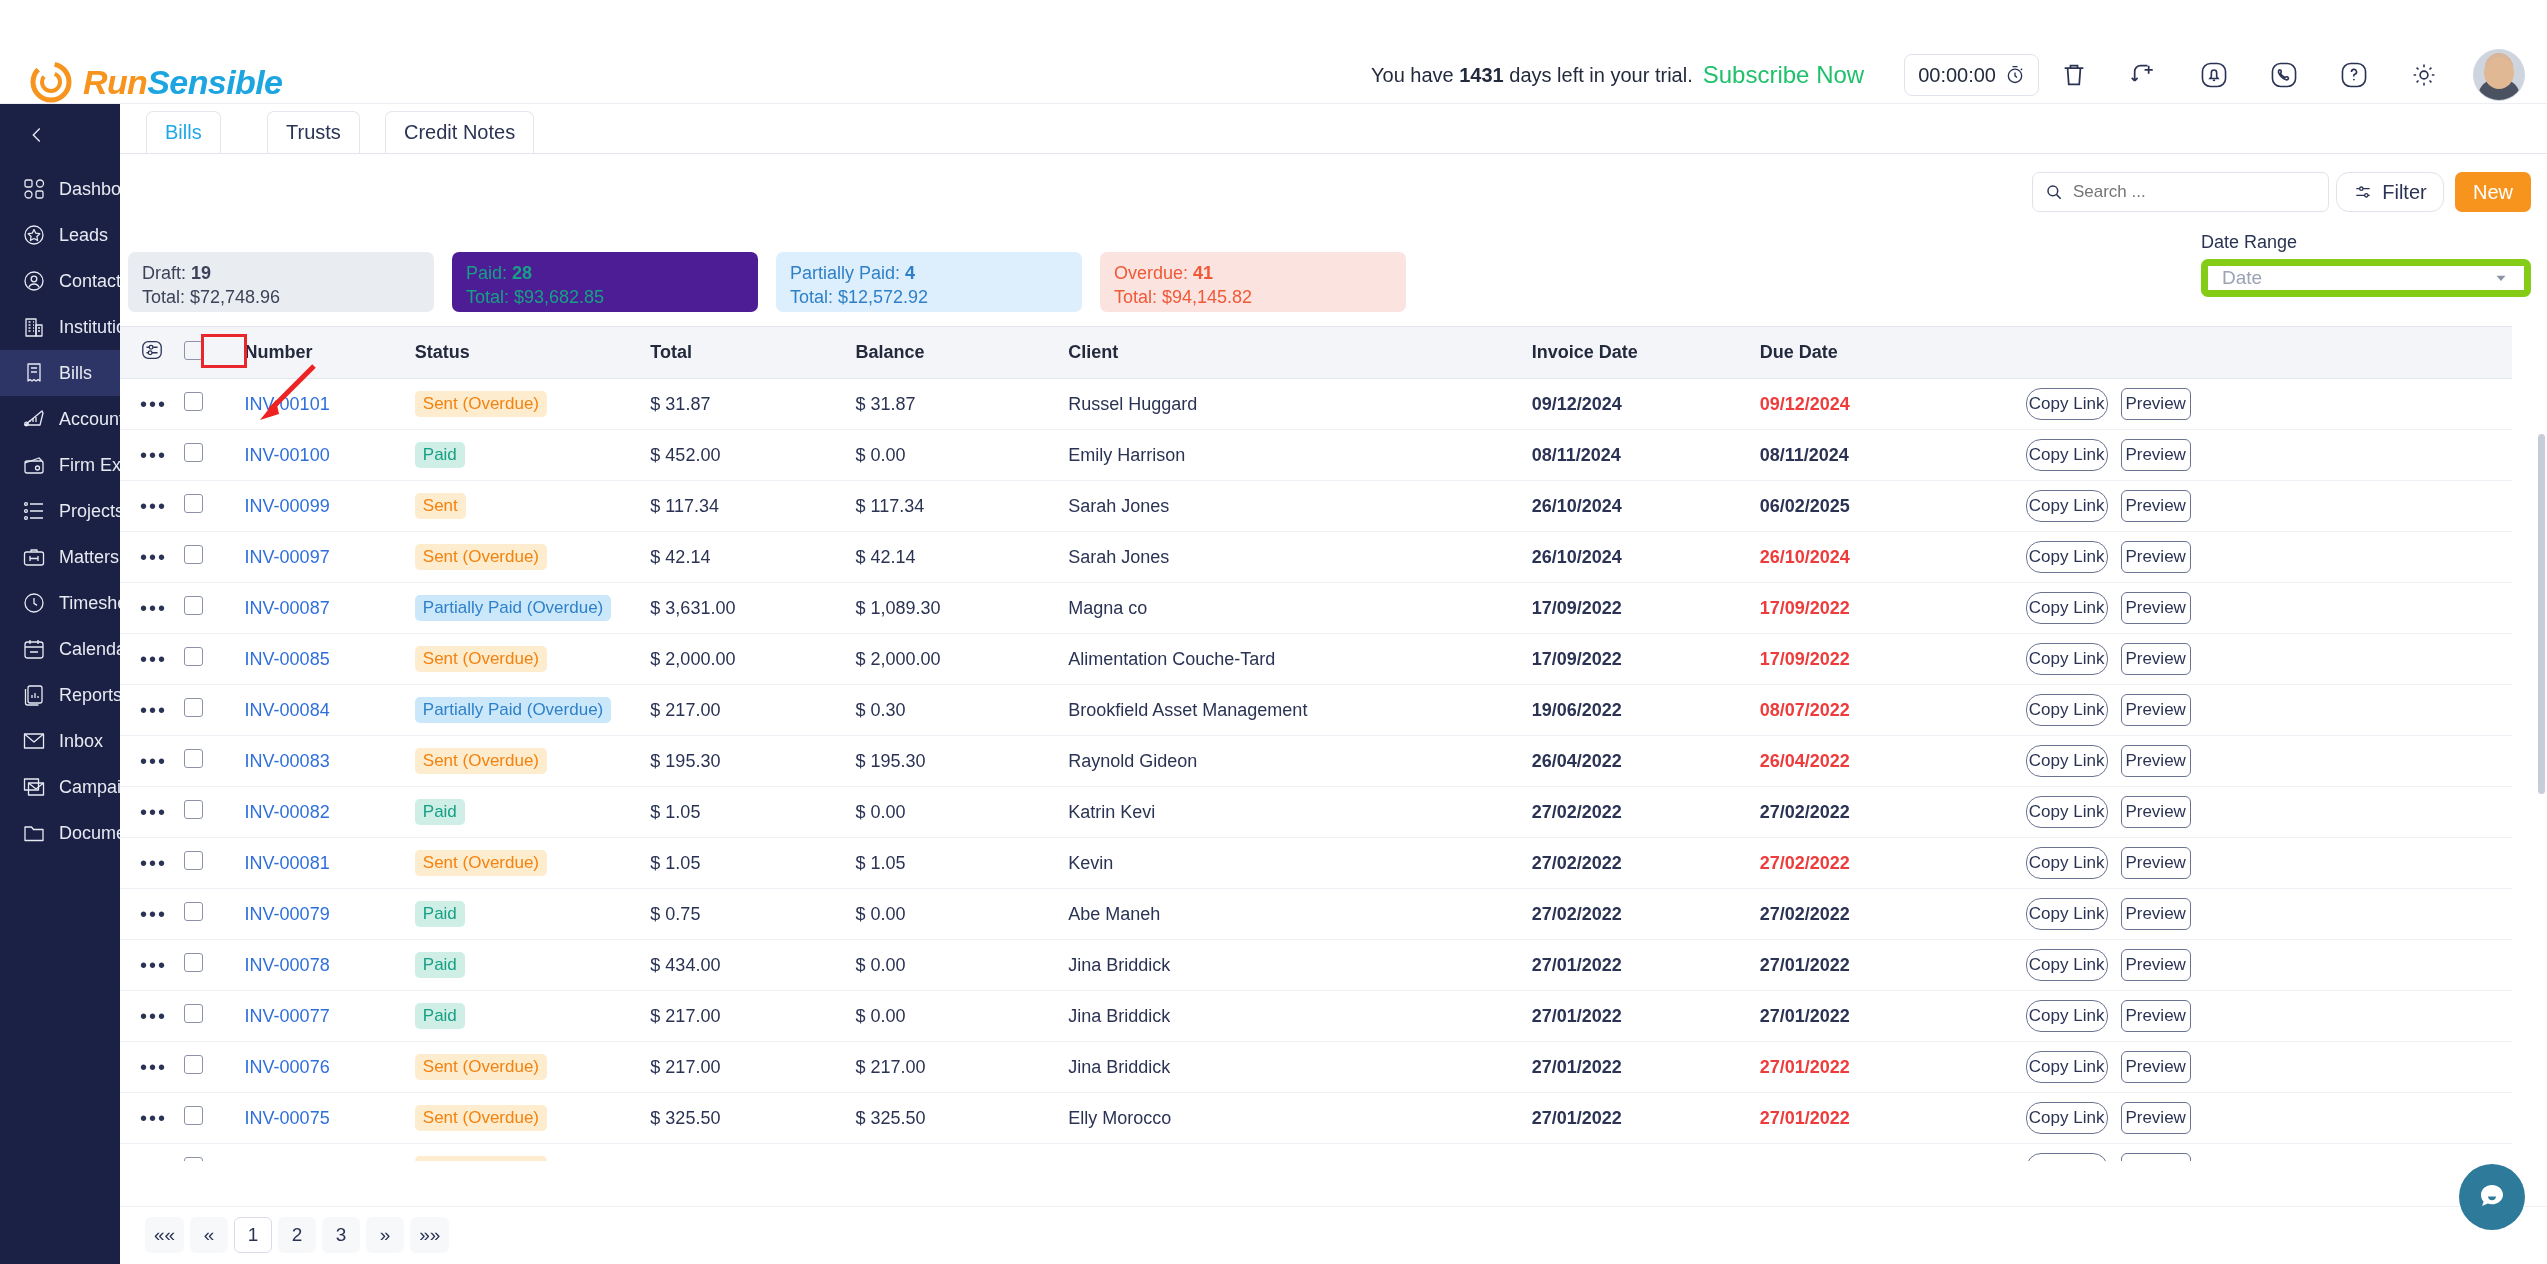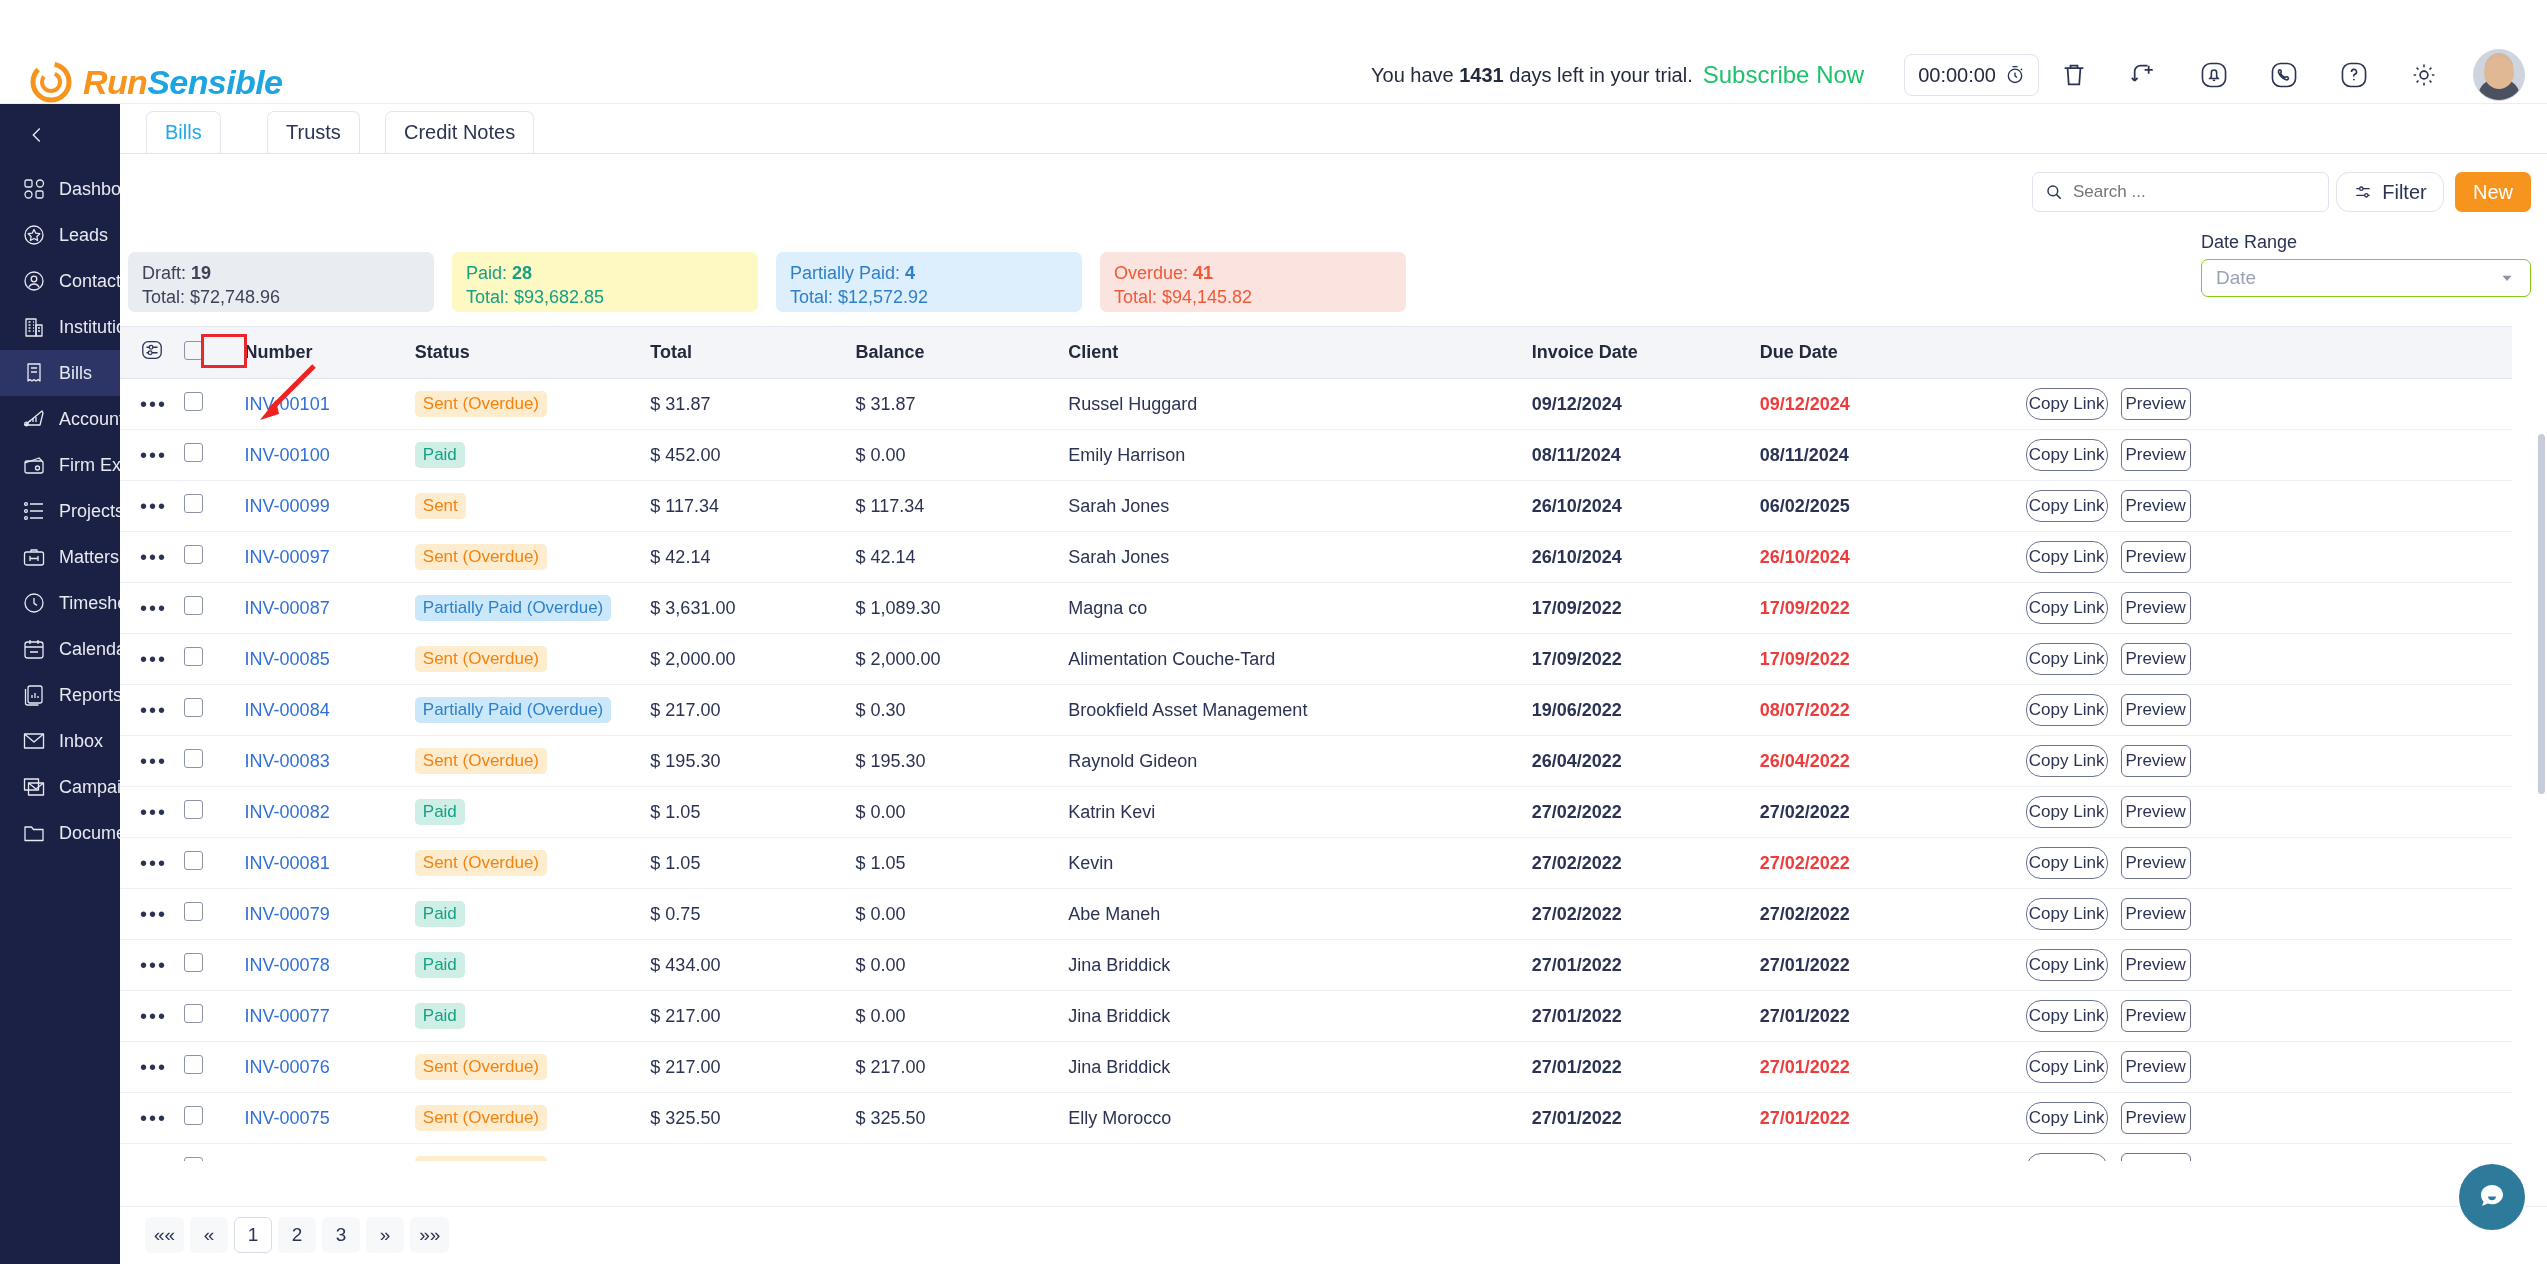--- a/index.html
+++ b/index.html
@@ -98,28 +98,28 @@
     background: #f7941e; border-radius: 7px; color: #fff; font-size: 20px;
     display: flex; align-items: center; justify-content: center;
   }
 
   
   .stats { position: absolute; left: 8px; top: 148px; display: flex; gap: 18px; }
   .stat { width: 306px; height: 60px; border-radius: 7px; padding: 9px 14px; font-size: 18px; line-height: 24px; }
   .stat .ln2 { }
   .st-draft   { background: #e9ecf1; color: #3c4358; }
   .st-sent    { background: #fdf3d9; color: #f08c22; }
-  .st-paid    { background: #fef9c3; color: #16a085; }
+  .st-paid    { background: #4c1d95; color: #16a085; }
   .st-partial { background: #ddeffc; color: #2f80c8; }
   .st-overdue { background: #fbe3e0; color: #ef5937; }
 
   .daterange { position: absolute; right: 16px; top: 128px; width: 330px; }
   .dr-label { font-size: 18px; color: #2b3354; margin-bottom: 6px; }
   .dr-select {
-    height: 38px; border: 1px solid #84cc16; border-radius: 7px;
+    height: 38px; border: 7px solid #84cc16; border-radius: 7px;
     display: flex; align-items: center; justify-content: space-between;
     padding: 0 14px; font-size: 19px; color: #9aa2b4;
   }
 
   
   .tablewrap { position: absolute; left: 0; top: 222px; width: 2427px; height: 835px; overflow: hidden; }
   table { width: 2392px; border-collapse: collapse; table-layout: fixed; }
   thead th {
     background: #f4f5f9; height: 52px; font-size: 18px; color: #242a3d;
     text-align: left; font-weight: bold; border-bottom: 1px solid #e3e6ee;

